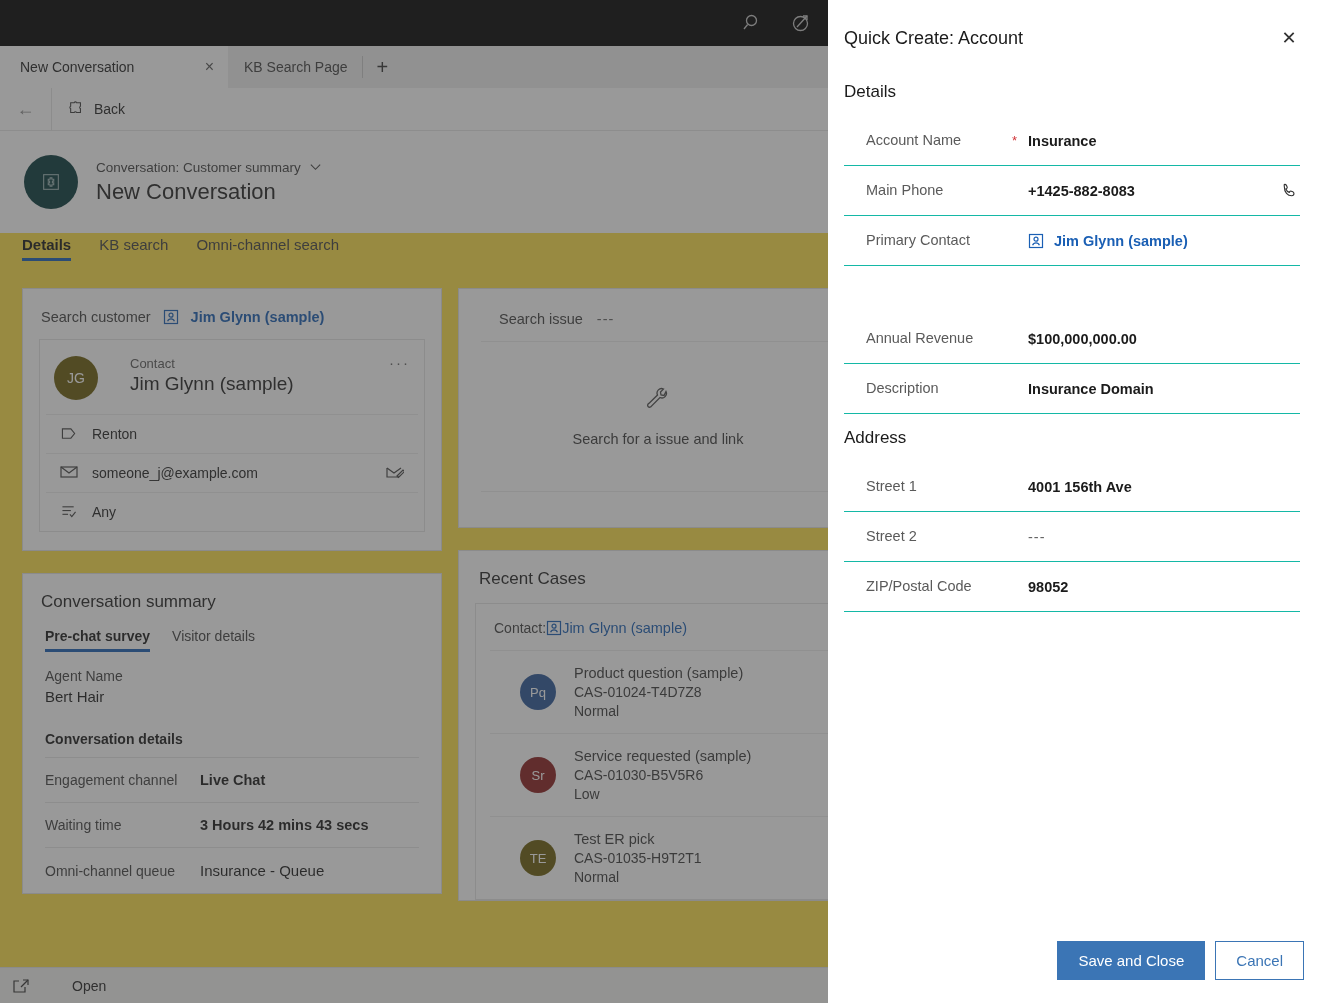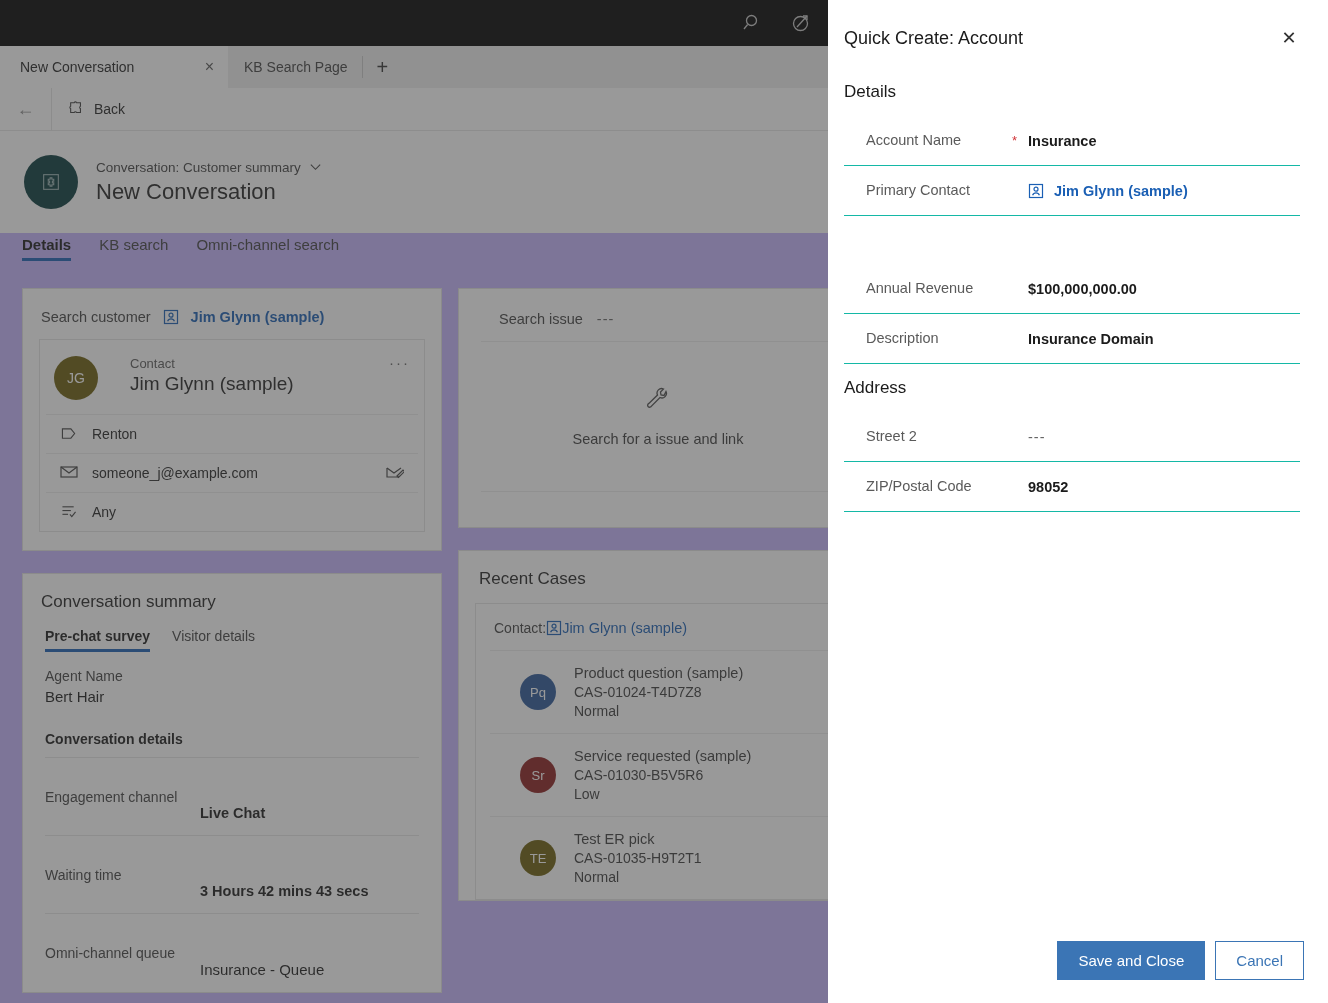--- a/index.html
+++ b/index.html
@@ -9,21 +9,21 @@
     overflow: hidden;
     font-family: "Liberation Sans", sans-serif;
     background: #ffffff;
   }
   #root { position: relative; width: 1328px; height: 1003px; }
 
   
   .app {
     position: absolute; left: 0; top: 0;
     width: 828px; height: 1003px;
-    background: #c4b5fd;
+    background: #fde047;
     overflow: hidden;
   }
 
   
   .topbar {
     position: absolute; left: 0; top: 0; width: 828px; height: 46px;
     background: #000000;
     display: flex; align-items: center; justify-content: flex-end;
     padding-right: 16px; gap: 26px;
   }
@@ -125,21 +125,21 @@
   .cs-tab.sel { color: #1b1b1b; font-weight: 700; }
   .cs-tab.sel:after { content:""; position:absolute; left:0; right:0; bottom:0; height:3px; background:#1a5fb4; }
   .cs-field-label { font-size: 14px; color: #424242; padding: 16px 22px 0 22px; }
   .cs-field-value { font-size: 15px; color: #1b1b1b; padding: 4px 22px 0 22px; }
   .cs-section { font-size: 14px; font-weight: 700; color: #1b1b1b; padding: 26px 22px 10px 22px; }
   .cs-row {
     display: flex; align-items: center; margin: 0 22px;
     border-top: 1px solid #e6e6e6; padding: 14px 0;
   }
   .cs-row .k { font-size: 14px; color: #424242; width: 155px; flex: 0 0 auto;}
-  .cs-row .v { font-size: 14.5px; color: #1b1b1b; font-weight: 700; margin-top: 33px; }
+  .cs-row .v { font-size: 14.5px; color: #1b1b1b; font-weight: 700; }
   .cs-row .v.plain { font-weight: 400; font-size: 15px; }
 
   
   .si-head { display: flex; align-items: center; gap: 14px; padding: 22px 20px 14px 40px; }
   .si-label { font-size: 14.5px; color: #424242; }
   .si-dash { font-size: 14.5px; color: #666; letter-spacing: 1px;}
   .si-body {
     border-top: 1px solid #ececec; margin: 0 22px;
     height: 150px; display: flex; flex-direction: column;
     align-items: center; justify-content: center; gap: 14px;
@@ -446,20 +446,30 @@
             <div class="rc-lines">
               <div class="l1">Test ER pick</div>
               <div class="l2">CAS-01035-H9T2T1</div>
               <div class="l3">Normal</div>
             </div>
           </div>
         </div>
       </div>
     </div>
 
+    <div class="statusbar">
+      <span class="sicon">
+        <svg viewBox="0 0 18 16" width="18" height="16" fill="none" stroke="#333" stroke-width="1.2">
+          <polyline points="11,2 16,2 16,7"></polyline>
+            <polyline points="16,2 9,9"></polyline>
+            <polyline points="13,9 13,14 2,14 2,3 7,3"></polyline>
+        </svg>
+      </span>
+      <span class="stext">Open</span>
+    </div>
   </div>
 
   <div class="backdrop"></div>
 
   <div class="panel">
 
     <div class="panel-head">
       <div class="panel-title">Quick Create: Account</div>
       <div class="panel-close">✕</div>
     </div>
@@ -468,20 +478,30 @@
 
       <div class="sec-title">Details</div>
 
       <div class="frow">
         <div class="fl">Account Name</div>
         <div class="req">*</div>
         <div class="fv">Insurance</div>
         <div class="ftrail"></div>
       </div>
 
+      <div class="frow">
+        <div class="fl">Main Phone</div>
+        <div class="req"></div>
+        <div class="fv">+1425-882-8083</div>
+        <div class="ftrail">
+          <svg viewBox="0 0 18 18" width="17" height="17" fill="none" stroke="#333" stroke-width="1.2">
+            <path d="M4 2.5c1 0 1.4.3 1.8 1.2l.7 1.6c.3.7.1 1.2-.5 1.6l-.8.5c.6 1.6 2 3 3.6 3.6l.5-.8c.4-.6.9-.8 1.6-.5l1.6.7c.9.4 1.2.8 1.2 1.8 0 1.3-1 2.3-2.3 2.3C7 14.5 3.5 11 3.5 4.8 3.5 3.5 3 2.5 4 2.5z"></path>
+          </svg>
+        </div>
+      </div>
 
       <div class="frow">
         <div class="fl">Primary Contact</div>
         <div class="req"></div>
         <div class="fv linkval">
           <span class="lookup-ic">
             <svg viewBox="0 0 16 16" width="16" height="16" fill="none" stroke="#1a5fb4" stroke-width="1.2">
               <rect x="1.5" y="1.5" width="13" height="13"></rect>
                 <circle cx="8" cy="6.2" r="2"></circle>
                 <path d="M4.6 12.2a3.6 3.6 0 0 1 6.8 0"></path>
@@ -504,20 +524,26 @@
 
       <div class="frow">
         <div class="fl">Description</div>
         <div class="req"></div>
         <div class="fv">Insurance Domain</div>
         <div class="ftrail"></div>
       </div>
 
       <div class="sec-title addr">Address</div>
 
+      <div class="frow">
+        <div class="fl">Street 1</div>
+        <div class="req"></div>
+        <div class="fv">4001 156th Ave</div>
+        <div class="ftrail"></div>
+      </div>
 
       <div class="frow">
         <div class="fl">Street 2</div>
         <div class="req"></div>
         <div class="fv muted">---</div>
         <div class="ftrail"></div>
       </div>
 
 
       <div class="frow">

